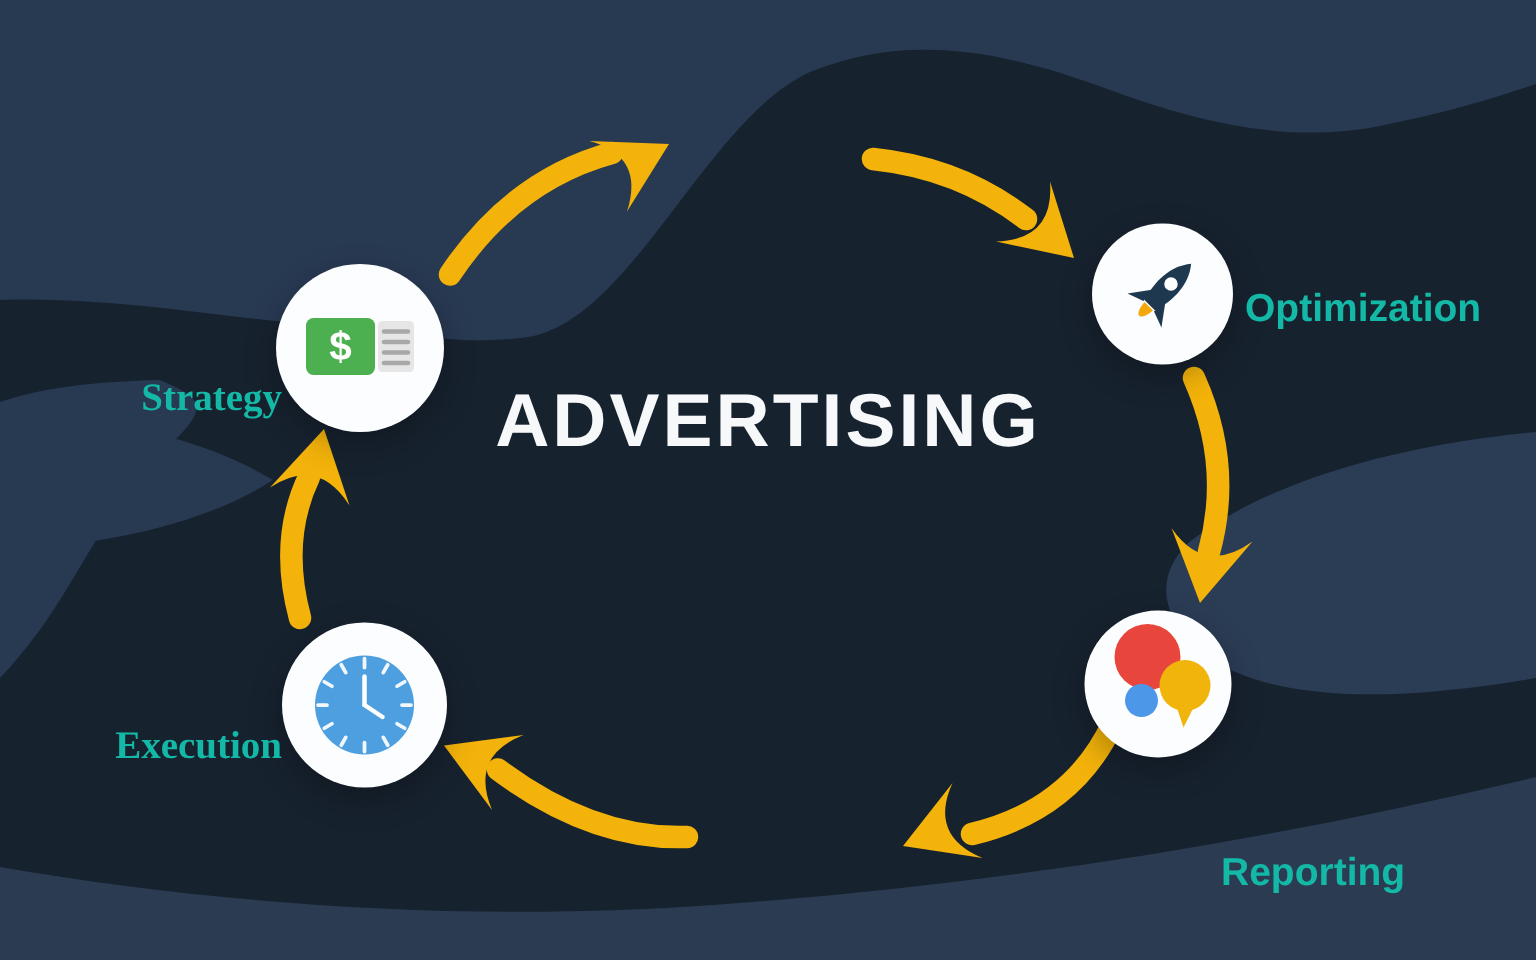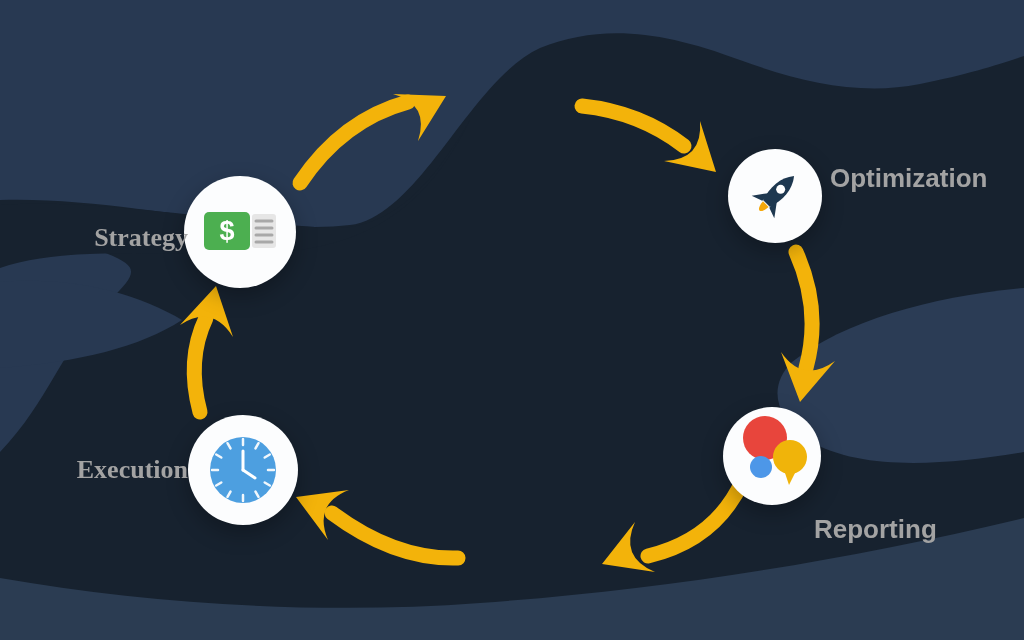--- a/index.html
+++ b/index.html
@@ -14,31 +14,32 @@
     color:#F6F8FA;font-weight:800;font-size:50px;line-height:57px;
     letter-spacing:2px;
   }
   .title span{display:block;}
   .node-circle{
     position:absolute;background:#FCFDFE;border-radius:50%;
     box-shadow:0 8px 22px rgba(0,0,0,.28);
     display:flex;align-items:center;justify-content:center;
   }
   .node-label{
-    position:absolute;color:#a3a3a3;font-weight:700;font-size:26px;
+    position:absolute;color:#14b8a6;font-weight:700;font-size:26px;
     white-space:nowrap;
+    margin-top:27px;
   }
   .lbl-right{text-align:right;font-family:Liberation Serif, serif;}
   #strategy-circle{left:184px;top:176px;width:112px;height:112px;}
   #optimization-circle{left:728px;top:149px;width:94px;height:94px;}
   #reporting-circle{left:723px;top:407px;width:98px;height:98px;}
   #execution-circle{left:188px;top:415px;width:110px;height:110px;}
   #strategy-label{right:836px;top:223px;}
   #optimization-label{left:830px;top:163px;}
-  #reporting-label{left:814px;top:514px;}
+  #reporting-label{left:814px;top:539px;}
   #execution-label{right:836px;top:455px;text-align:right;}
 </style>
 </head>
 <body>
 
 <div class="stage">
 
   <svg class="bg-svg" viewBox="0 0 1024 640">
     <rect x="0" y="0" width="1024" height="640" fill="#283952"></rect>
 
@@ -73,20 +74,21 @@
       <path d="M446,96 L418,141 Q430,104 393,94 Z"></path>
       <path d="M716,172 L664,161 Q703,160 700,121 Z"></path>
       <path d="M800,402 L781,352 Q803,384 835,361 Z"></path>
       <path d="M602,564 L635,522 Q619,557 655,572 Z"></path>
       <path d="M296,497 L349,490 Q313,504 328,540 Z"></path>
       <path d="M216,286 L233,337 Q212,304 180,325 Z"></path>
     </g>
   </svg>
 
   <div class="title">
+    <span>ADVERTISING</span>
   </div>
 
   <div class="node-circle" id="strategy-circle">
     <svg width="112" height="112" viewBox="0 0 112 112">
       <rect x="68" y="38" width="24" height="34" rx="3" fill="#E6E6E6"></rect>
       <g stroke="#A8A8A8" stroke-width="3" stroke-linecap="round">
         <line x1="72" y1="45" x2="88" y2="45"></line>
         <line x1="72" y1="52" x2="88" y2="52"></line>
         <line x1="72" y1="59" x2="88" y2="59"></line>
         <line x1="72" y1="66" x2="88" y2="66"></line>

